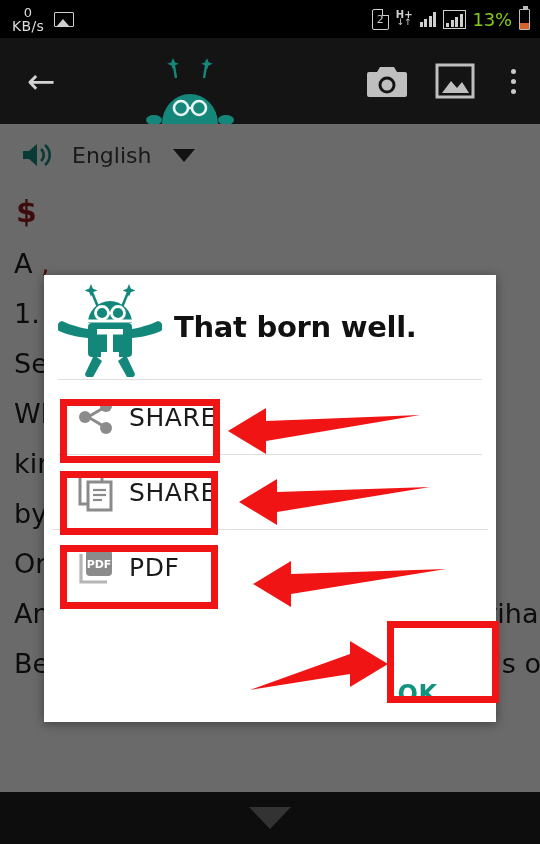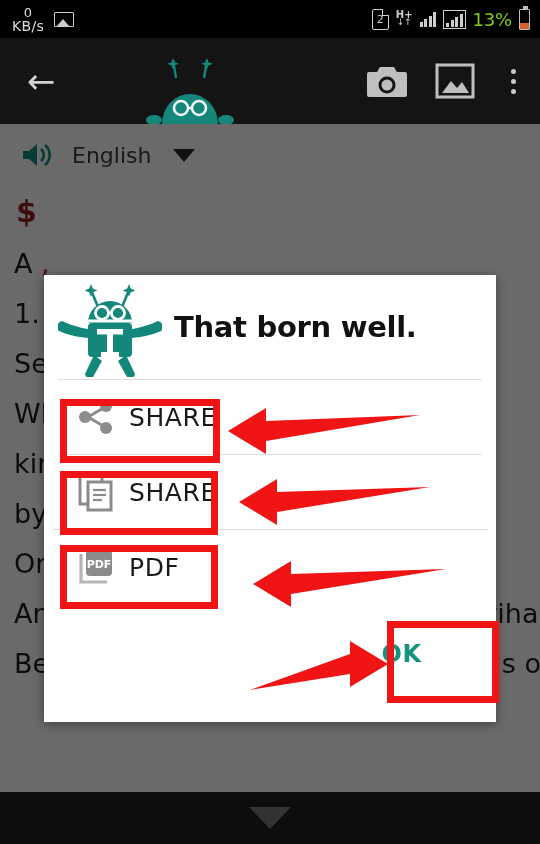--- a/index.html
+++ b/index.html
@@ -99,22 +99,22 @@
   .mascot-wrap { width:104px; height:100px; flex:0 0 auto; }
   .dialog-title { font-size:29px; font-weight:700; color:#111; margin-left:12px;
                   font-family:"DejaVu Sans", sans-serif; letter-spacing:-.3px; }
   .divider { height:1px; background:#dedede; margin:0 14px; }
   .divider.wide { margin:0 8px; }
 
   .menu-item { height:74px; display:flex; align-items:center; padding-left:31px; gap:12px; }
   .menu-icon { width:42px; height:42px; flex:0 0 auto; display:flex; align-items:center; justify-content:center;}
   .menu-label { font-size:25px; color:#1a1a1a; letter-spacing:.6px;
                 font-family:"DejaVu Sans", sans-serif; }
-  .ok-row { position:absolute; right:16px; bottom:0; height:96px; width:100%;
-            display:flex; align-items:flex-start; justify-content:flex-end; padding-right:40px; }
+  .ok-row { position:absolute; right:0; bottom:0; height:96px; width:100%;
+            display:flex; align-items:flex-end; justify-content:flex-end; padding-right:40px; }
   .ok-btn { color:#13937d; font-size:24px; font-weight:600; letter-spacing:.8px;
             padding:14px 18px; }
 
   
   .anno { position:absolute; border:7px solid #f01414; }
   .anno-share { left:60px; top:399px; width:160px; height:64px; }
   .anno-copy  { left:60px; top:471px; width:158px; height:64px; }
   .anno-pdf   { left:60px; top:545px; width:158px; height:64px; }
   .anno-ok    { left:387px; top:621px; width:112px; height:82px; }
   .arrow-svg { position:absolute; left:0; top:0; width:540px; height:844px; pointer-events:none; }

